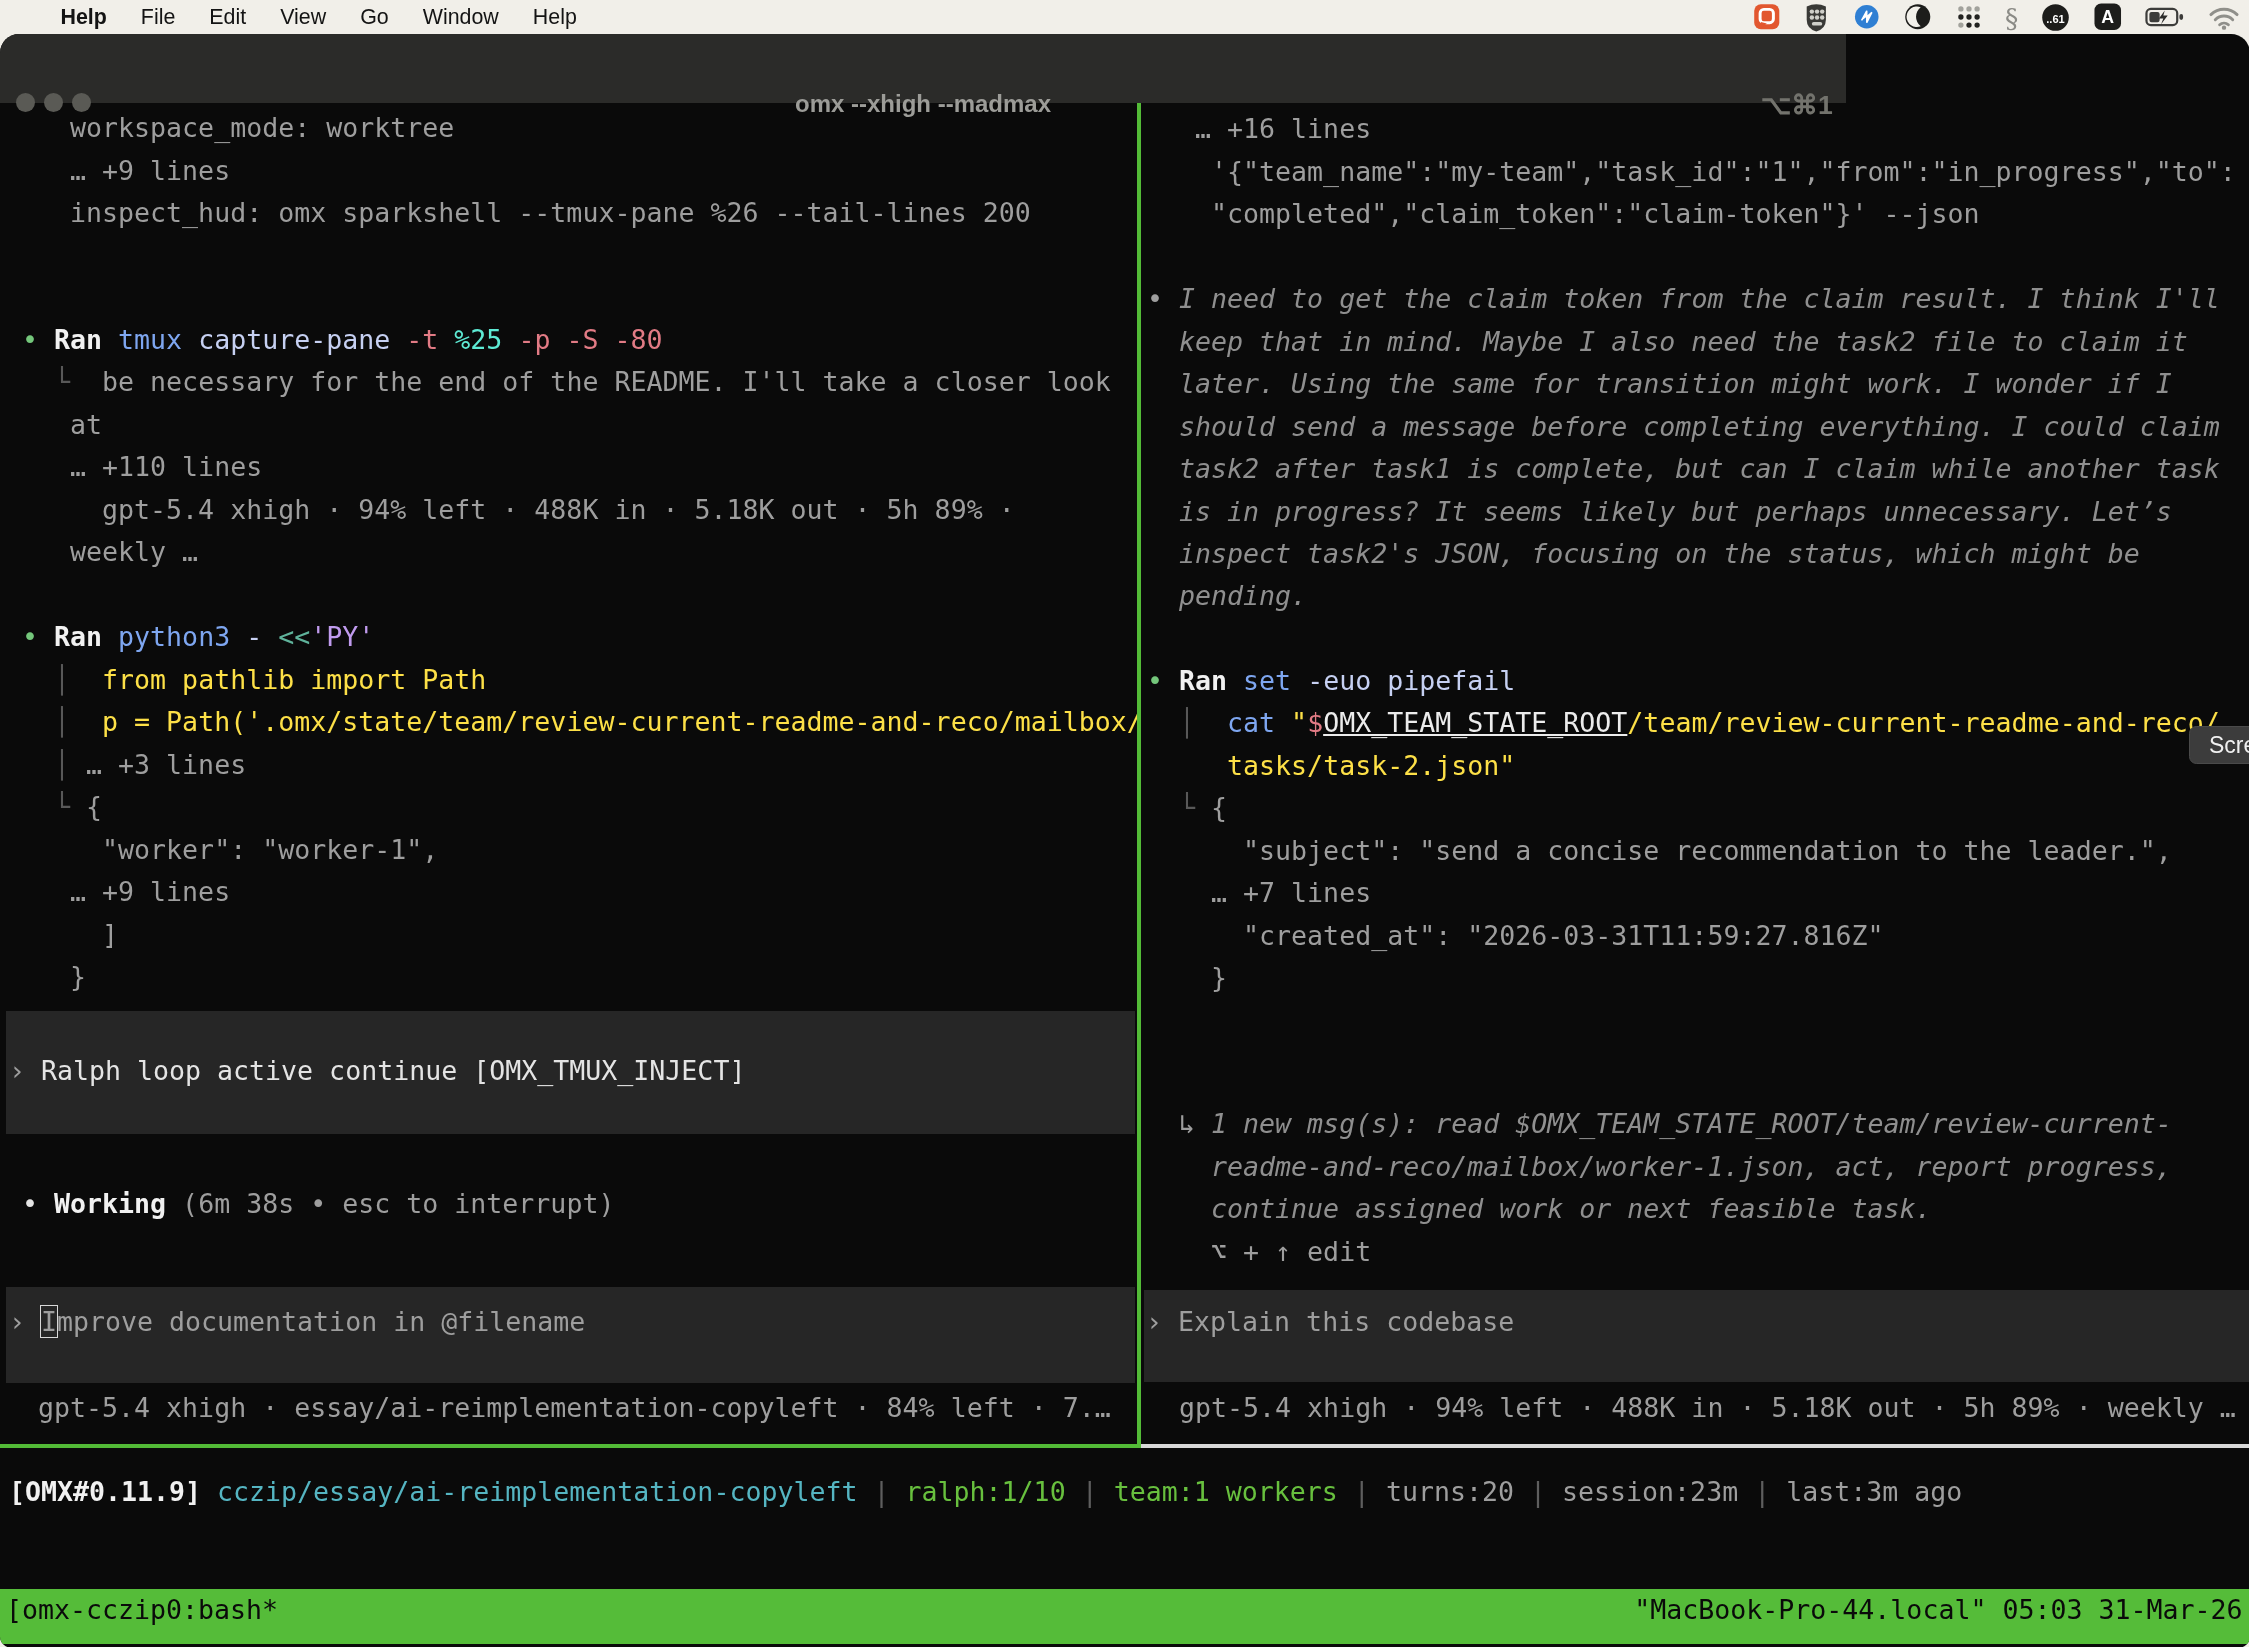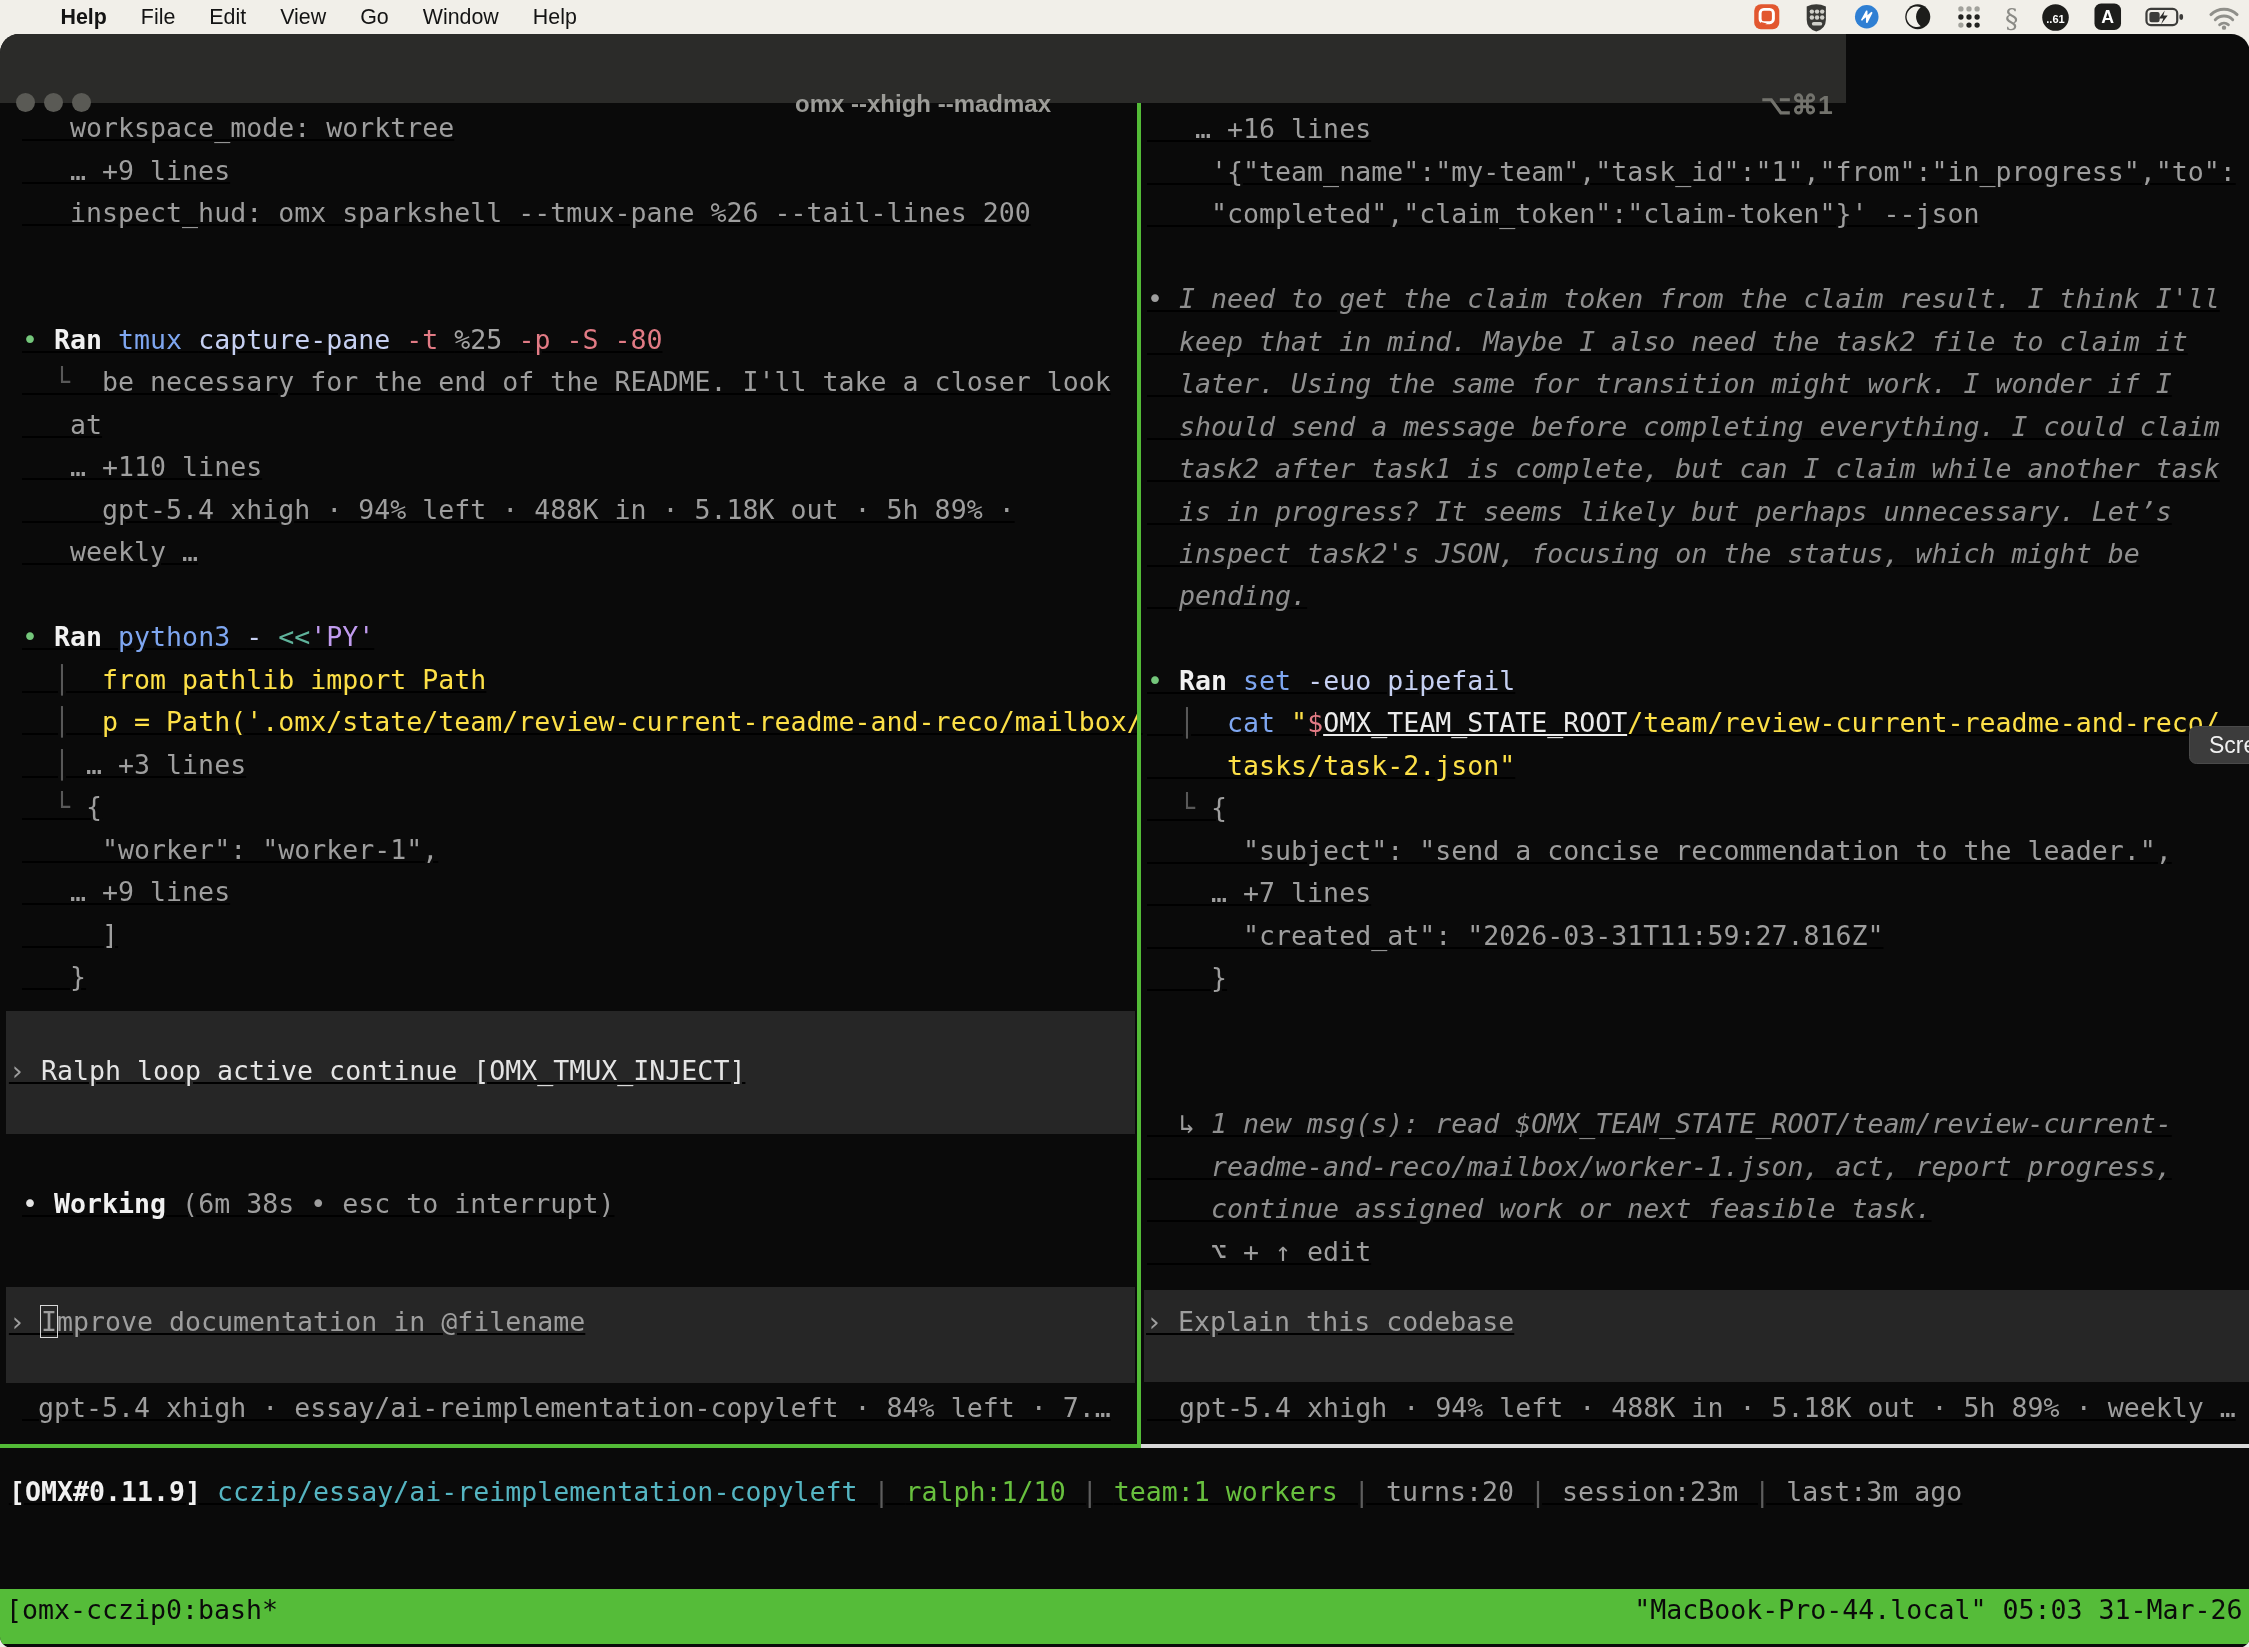--- a/index.html
+++ b/index.html
@@ -17,35 +17,35 @@
   #window{position:absolute;left:0;top:34px;width:2250px;height:1614px;border-radius:19px 19px 11.8px 11.8px;
           background:#0a0a0a;overflow:hidden;}
   #wcontent{position:absolute;left:0;top:-34px;width:2250px;height:1648px;}
   #titlebar{position:absolute;left:0;top:34px;width:1846px;height:69px;background:#2b2b29;}
   .tlight{position:absolute;top:59px;width:19px;height:19px;border-radius:50%;background:#5a5a55;}
   #wtitle{position:absolute;left:0;right:0;top:56px;text-align:center;font-family:"Liberation Sans",sans-serif;
           font-size:24px;font-weight:600;color:#9c9c98;}
   #wshortcut{position:absolute;right:13.3px;top:55px;font-family:"Liberation Sans",sans-serif;font-size:26.6px;font-weight:bold;color:#73736d;}
   
   .pane{position:absolute;top:0;left:0;width:2250px;height:1648px;}
-  .row{position:absolute;white-space:pre;font:26.6px/34px "DejaVu Sans Mono",monospace;text-decoration:underline;}
+  .row{position:absolute;white-space:pre;font:26.6px/34px "DejaVu Sans Mono",monospace;}
   .rect{position:absolute;background:#262626;}
   #divider{position:absolute;left:1137px;top:103px;width:4.4px;height:1341px;background:#53bb37;}
   #border-left{position:absolute;left:0;top:1444px;width:1141px;height:3.7px;background:#53bb37;}
   #border-right{position:absolute;left:1141px;top:1444px;width:1109px;height:3.7px;background:#d9d9d9;}
   #tmuxbar{position:absolute;left:0;top:1589px;width:2250px;height:55px;background:#55bc39;color:#0a0a0a;
            font:26.6px/41px "DejaVu Sans Mono",monospace;}
   #tmuxbar .l{position:absolute;left:5.9px;top:0;}
   #tmuxbar .r{position:absolute;right:7.4px;top:0;}
   #overlaybox{position:absolute;left:2189px;top:726px;width:89px;height:38px;background:#3c3c3c;border:0.7px solid #4a4a4a;
               border-radius:7.4px;color:#f0f0f0;font-family:"Liberation Sans",sans-serif;font-size:23px;line-height:37px;padding-left:19px;box-sizing:border-box;}
   
   .c-out{color:#9e9e9e}.c-fg{color:#e4e4e4}.c-b{color:#f1f1f1;font-weight:bold}
   .c-shimb{color:#7a7a7a;font-weight:bold}.c-gb{color:#74c77b}.c-blue{color:#7ea6f0}
-  .c-lav{color:#c6d0f2}.c-red{color:#e27b85}.c-orange{color:#a3a3a3}.c-str{color:#fde047}
+  .c-lav{color:#c6d0f2}.c-red{color:#e27b85}.c-orange{color:#5eead4}.c-str{color:#fde047}
   .c-teal{color:#5fb39b}.c-pur{color:#c09bee}.c-it{color:#8f8f8f;font-style:italic}
   .c-und{color:#ececec;text-decoration:underline}.c-cyan{color:#55b5c2}.c-grn{color:#68c03e}
   .c-sep{color:#5e5e5e}.c-tree{color:#585858}
   .c-cur{color:#9e9e9e;outline:1.5px solid #d8d8d8;outline-offset:-0.7px;}
 </style>
 </head>
 <body>
 
 <div id="screen">
 

